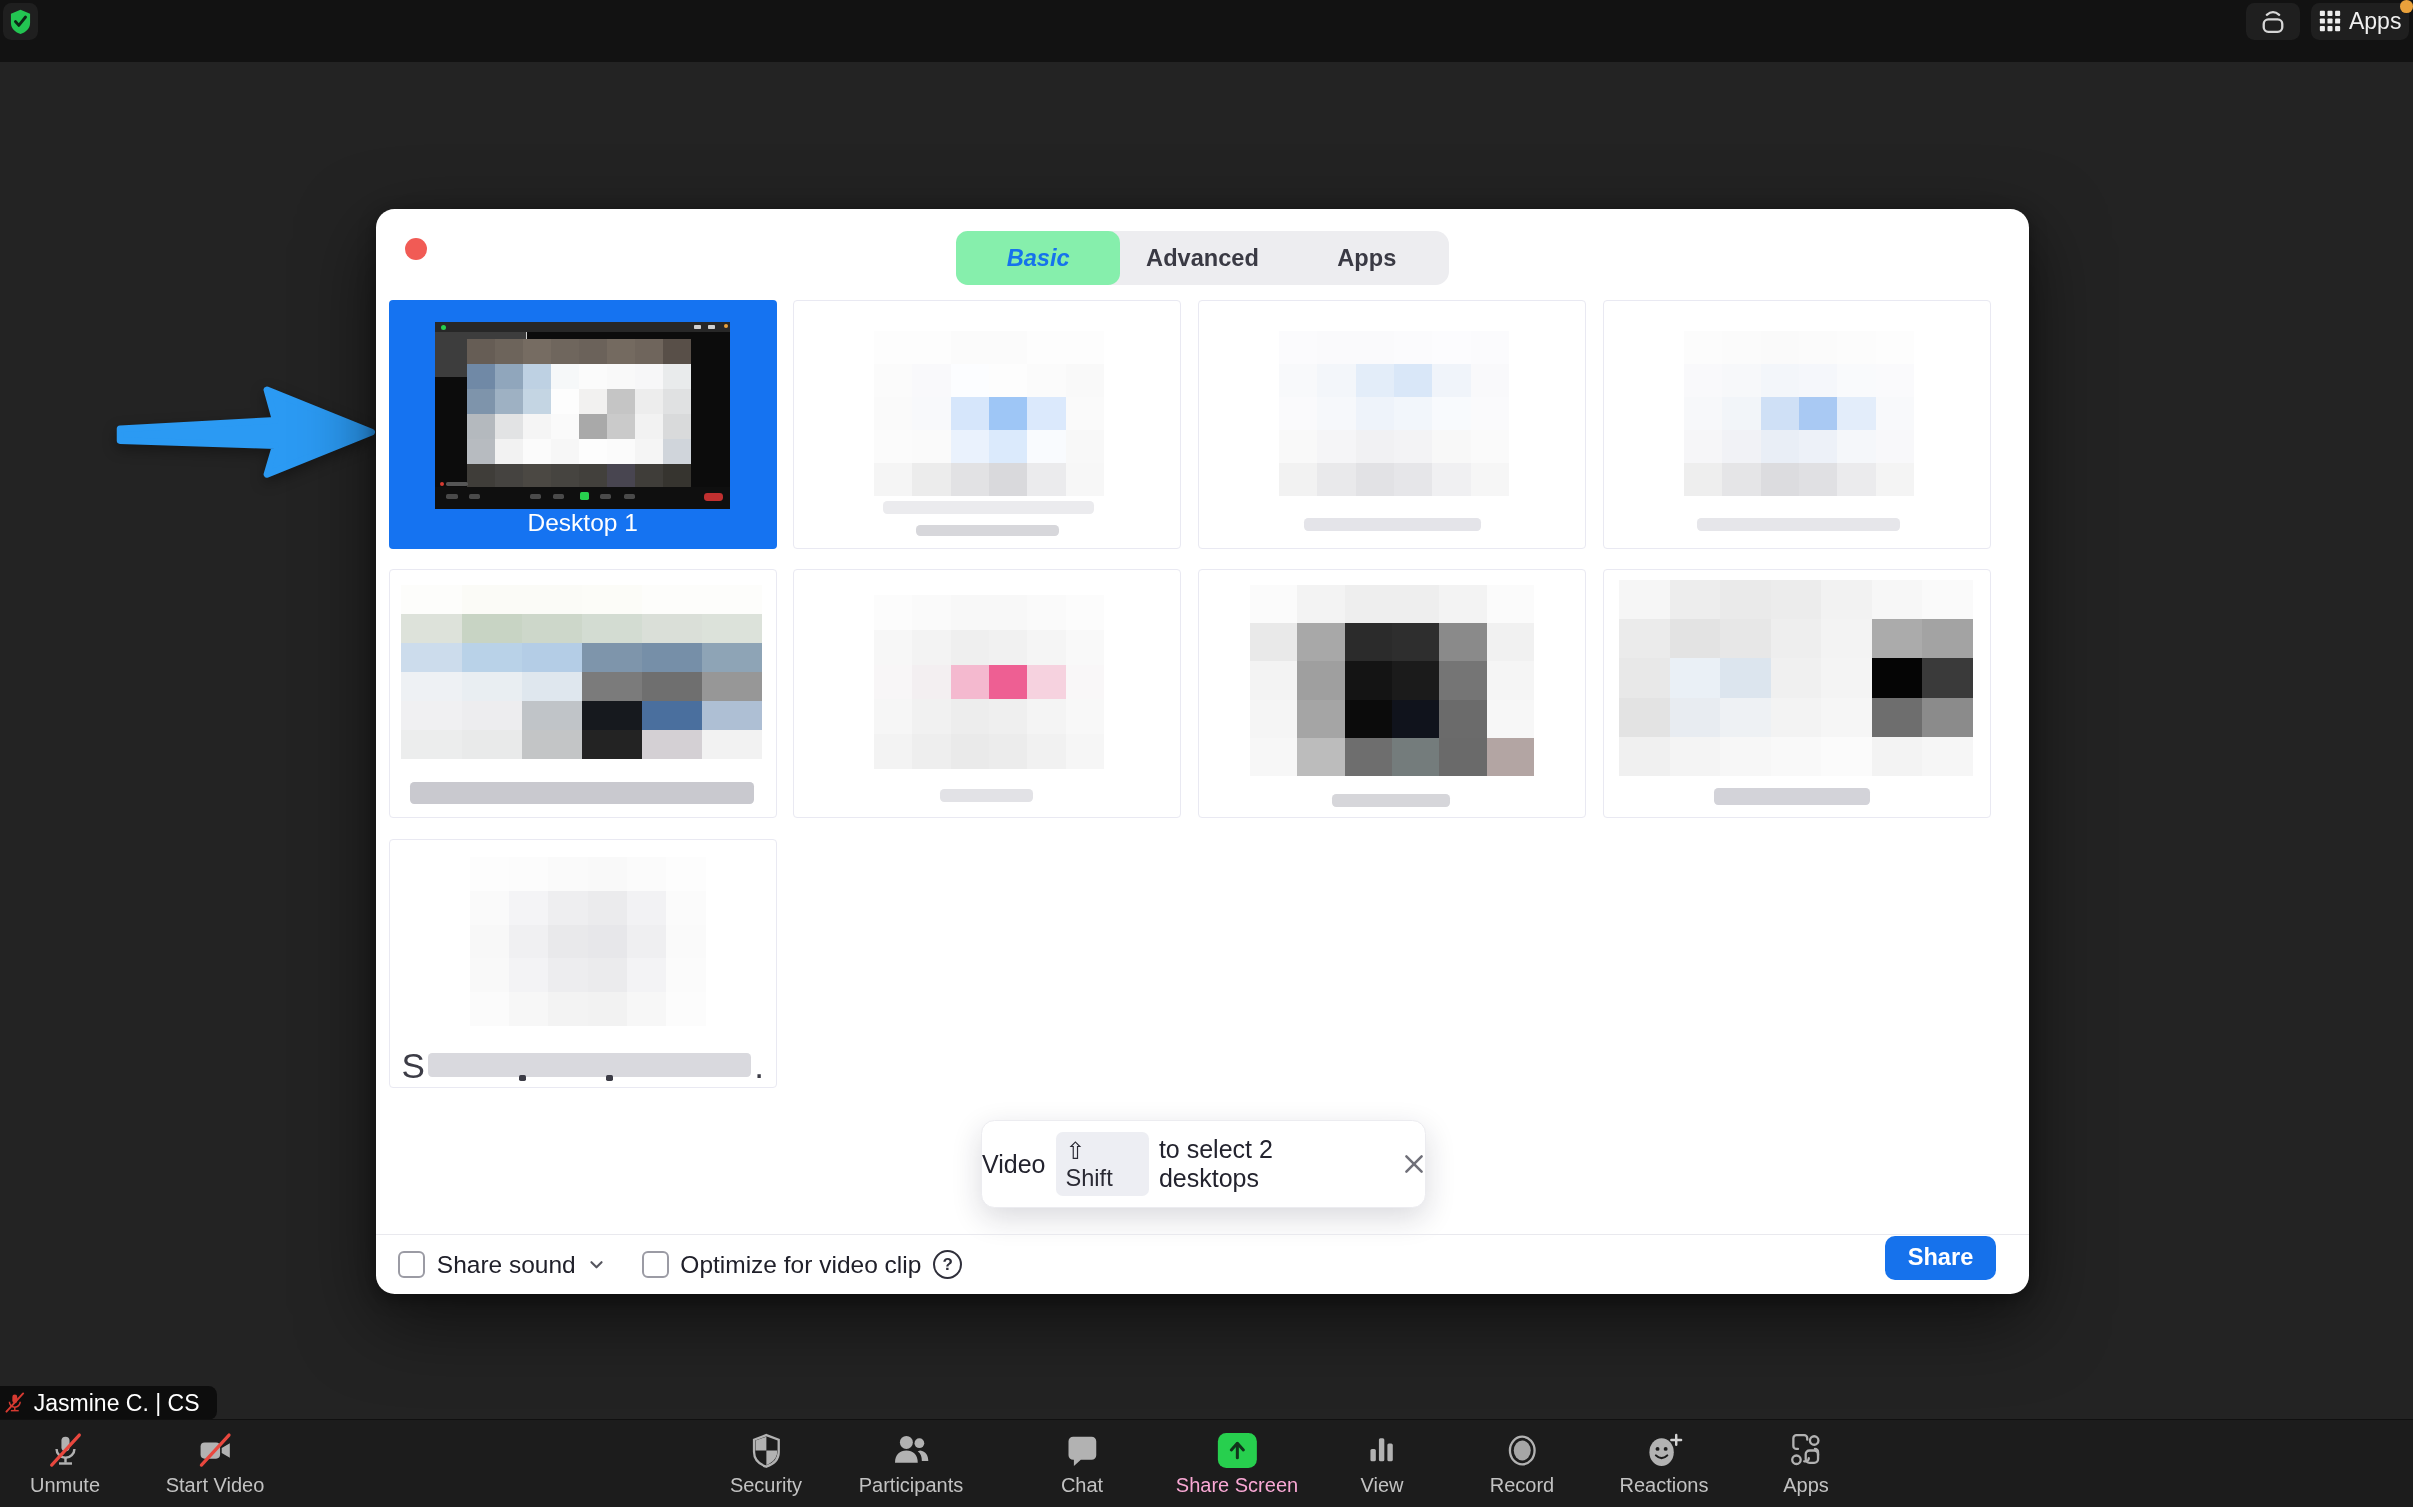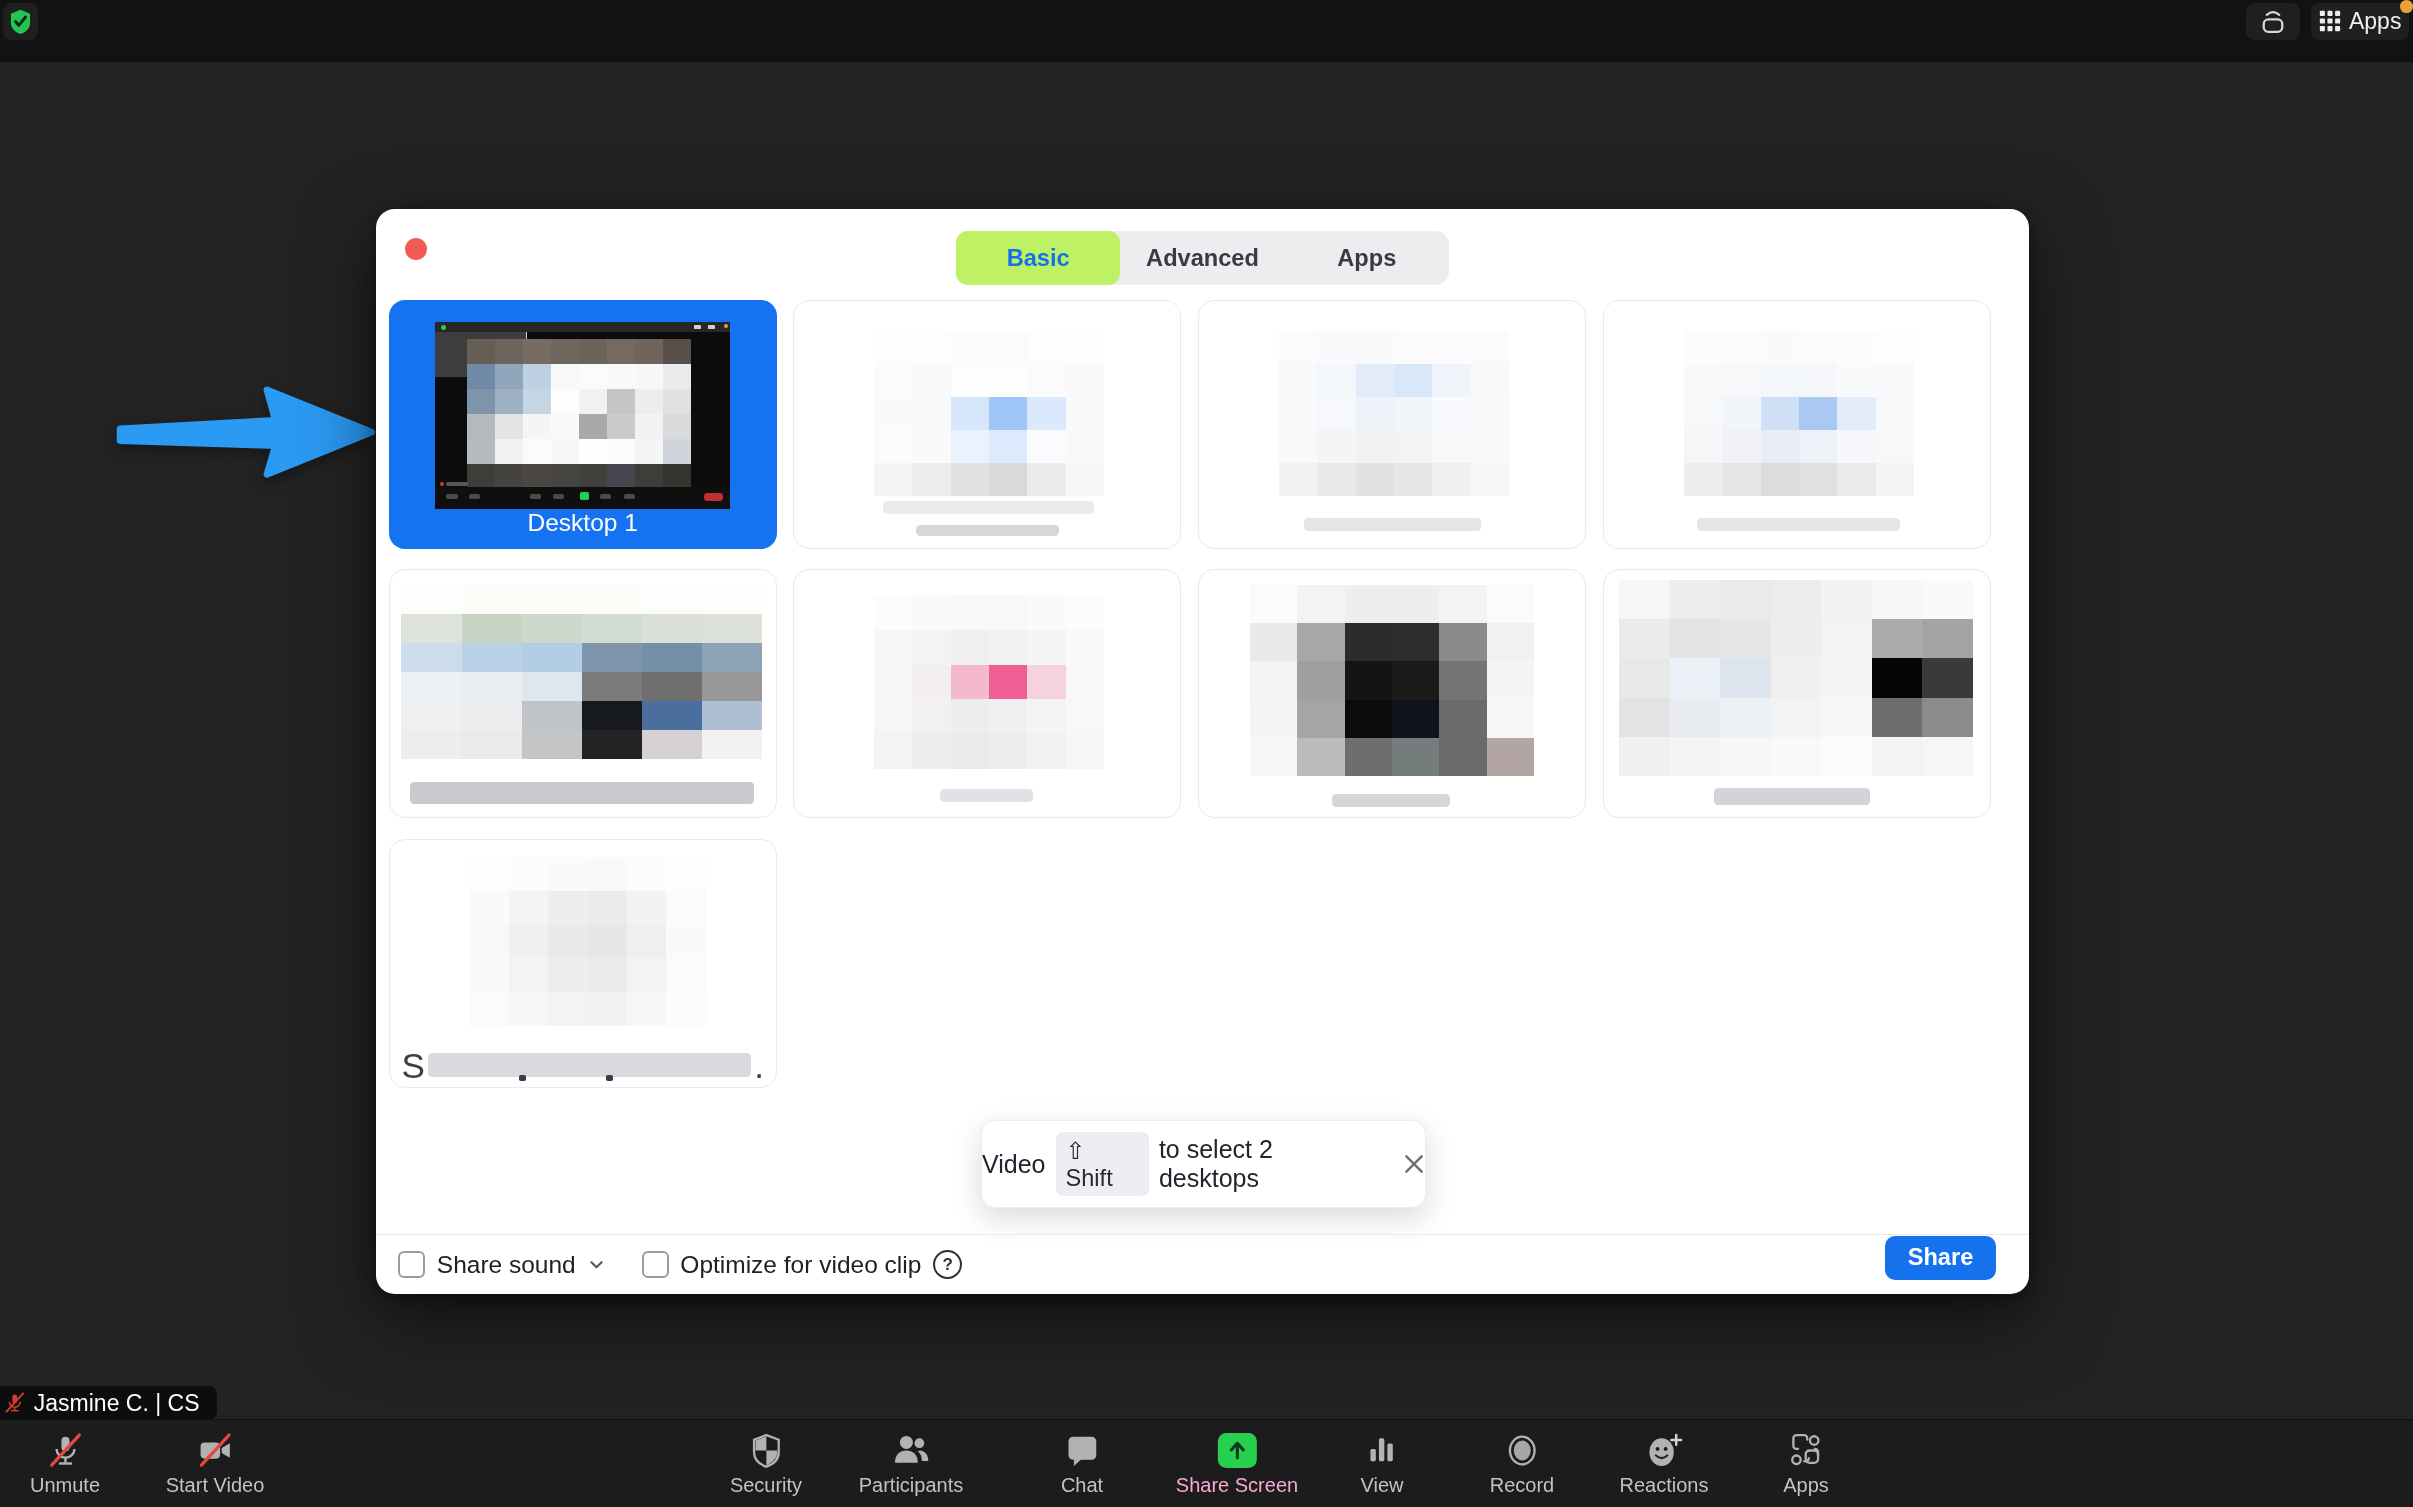--- a/index.html
+++ b/index.html
@@ -20,25 +20,25 @@
 
   
   .dialog{position:absolute;left:376px;top:209px;width:1653px;height:1085px;background:#ffffff;
           border-radius:18.6px;box-shadow:0 25px 76px rgba(0,0,0,.55),0 5px 17px rgba(0,0,0,.35);}
   .close-dot{position:absolute;left:29px;top:29px;width:22px;height:22px;border-radius:50%;background:#f15b55;}
 
   .tabs{position:absolute;left:580px;top:22px;width:493px;height:54px;background:#ededf0;
         border-radius:13.5px;display:flex;align-items:stretch;}
   .tab{flex:1;display:flex;align-items:center;justify-content:center;font-size:23.6px;font-weight:600;
        color:#3a3a44;border-radius:11.8px;}
-  .tab.active{background:#bef264;color:var(--accent);}
+  .tab.active{background:#86efac;color:var(--accent);font-style:italic;}
 
   
   .tile{position:absolute;width:388px;height:249px;background:#ffffff;border:1.7px solid #e9e9f2;
-        border-radius:16px;box-sizing:border-box;}
+        border-radius:4px;box-sizing:border-box;}
   .tile.selected{background:var(--tileblue);border:none;}
   .mosaic{position:absolute;display:grid;}
   .blurbar{position:absolute;border-radius:4.2px;}
   .tile-label{position:absolute;left:0;right:0;bottom:11.8px;text-align:center;color:#ffffff;
               font-size:24.5px;}
 
   
   .mini-screen{position:absolute;left:46px;top:22px;width:295px;height:187px;background:#0c0c0c;}
   .mini-topbar{position:absolute;left:0;top:0;right:0;height:10px;background:#272727;}
   .mini-green-dot{position:absolute;left:6.8px;top:3.4px;width:5px;height:5px;border-radius:50%;background:#27cf4e;}

